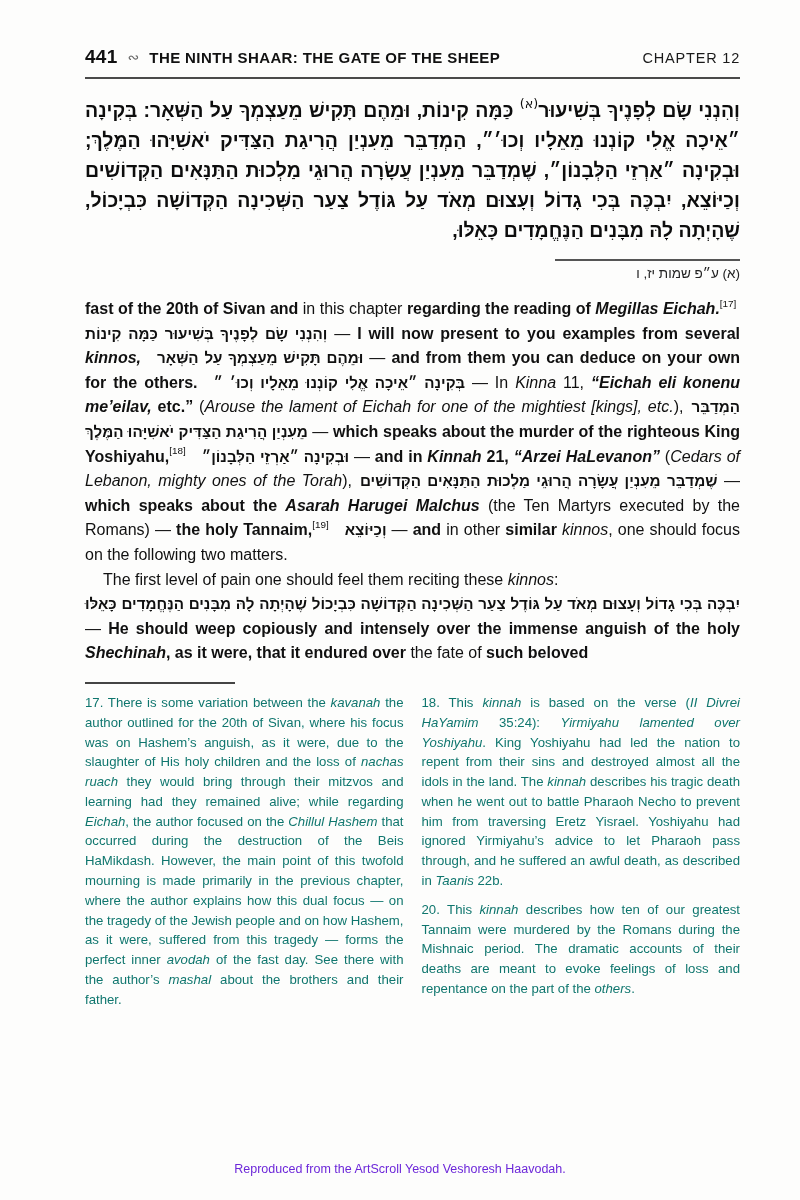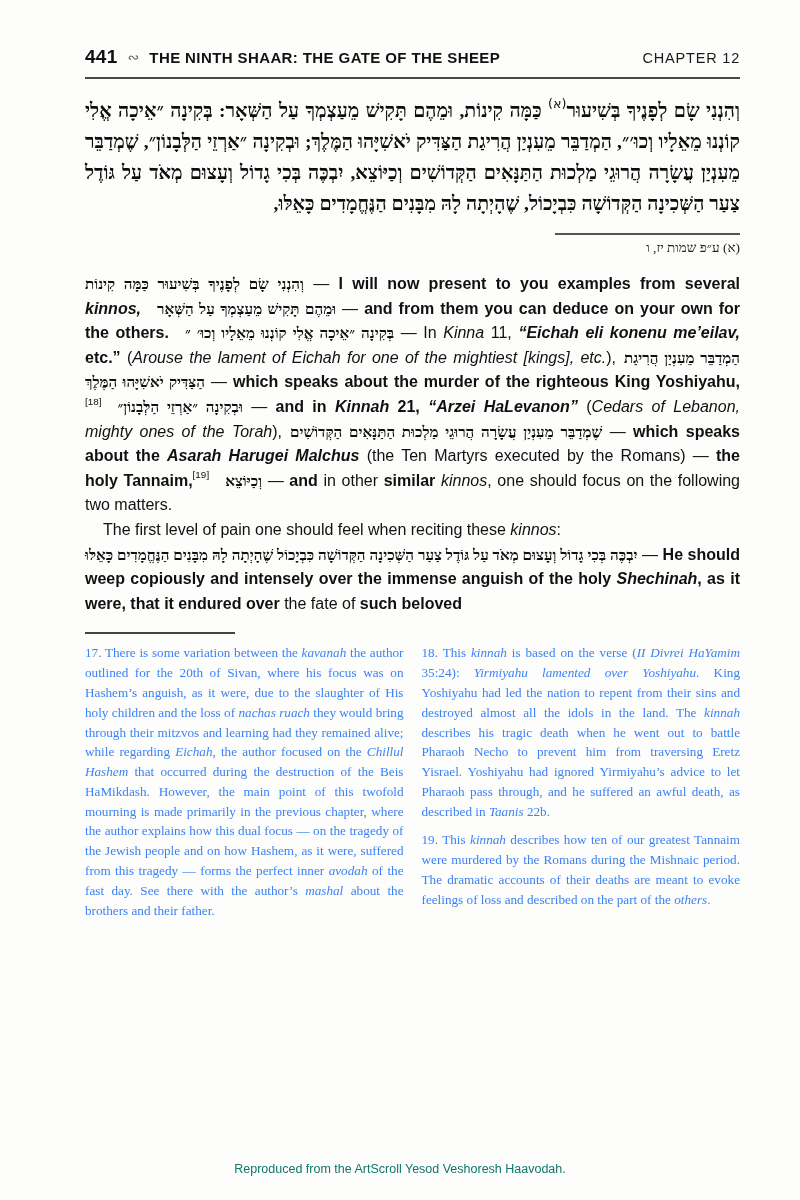--- a/index.html
+++ b/index.html
@@ -29,46 +29,46 @@
     font-family:"DejaVu Sans",sans-serif;
     font-weight:700;
     font-size:20.5px;
     line-height:30px;
     text-align:justify;
     color:#0d0d0d;
   }
   .heb-note-rule{margin-top:14px;margin-left:auto;width:185px;height:2px;background:#555;}
   .heb-note{
     margin-top:5px;text-align:right;direction:rtl;
-    font-family:Liberation Serif, serif;font-size:13.5px;color:#222;
+    font-family:Liberation Sans, sans-serif;font-size:13.5px;color:#222;
   }
   
   .body-text{margin-top:16px;font-size:16px;line-height:24.6px;color:#101010;}
   .body-p{margin:0;text-align:justify;}
   .body-p.indent{text-indent:18px;}
   
   .seg-n{font-weight:400;font-style:normal;}
   .seg-b{font-weight:700;}
   .seg-i{font-style:italic;}
   .seg-bi{font-weight:700;font-style:italic;}
-  .seg-h{font-family:Liberation Serif, serif;font-weight:700;unicode-bidi:isolate;font-size:0.95em;}
+  .seg-h{font-family:Liberation Sans, sans-serif;font-weight:700;unicode-bidi:isolate;font-size:0.95em;}
   sup.seg-sup{font-size:0.62em;font-weight:400;font-style:normal;line-height:0;position:relative;top:-1px;}
   
   .fn-rule{margin-top:16px;width:150px;height:2px;background:#444;}
   .footnotes{
     margin-top:9px;display:flex;gap:18px;
-    font-family:Liberation Serif, serif;
-    font-size:13.2px;line-height:19.8px;color:#3b82f6;
+    font-family:Liberation Sans, sans-serif;
+    font-size:13.2px;line-height:19.8px;color:#0f766e;
   }
   .fn-col{flex:1 1 0;min-width:0;}
   .fn-p{margin:0 0 9px 0;text-align:justify;}
   
   .page-footer{
     position:absolute;left:0;right:0;bottom:22px;
-    text-align:center;font-size:12.5px;line-height:18px;color:#0f766e;
+    text-align:center;font-size:12.5px;line-height:18px;color:#6d28d9;
   }
 </style>
 </head>
 <body>
 
 <div class="page">
 
   <header class="hdr">
     <div class="hdr-left">
       <span class="pagenum">441</span>
@@ -78,33 +78,34 @@
     <span class="hdr-chapter">CHAPTER 12</span>
   </header>
   <div class="hdr-rule"></div>
 
   <div class="hebrew-block" dir="rtl"><span class="seg-h" dir="rtl">וְהִנְנִי שָׂם לְפָנֶיךָ בְּשִׁיעוּר</span><sup class="seg-sup">(א)</sup><span class="seg-h" dir="rtl"> כַּמָּה קִינוֹת, וּמֵהֶם תָּקִישׁ מֵעַצְמְךָ עַל הַשְּׁאָר: בְּקִינָה ״אֵיכָה אֱלִי קוֹנְנוּ מֵאֵלָיו וְכוּ׳״, הַמְדַבֵּר מֵעִנְיַן הֲרִיגַת הַצַּדִּיק יֹאשִׁיָּהוּ הַמֶּלֶךְ; וּבְקִינָה ״אַרְזֵי הַלְּבָנוֹן״, שֶׁמְדַבֵּר מֵעִנְיַן עֲשָׂרָה הֲרוּגֵי מַלְכוּת הַתַּנָּאִים הַקְּדוֹשִׁים וְכַיּוֹצֵא, יִבְכֶּה בְּכִי גָדוֹל וְעָצוּם מְאֹד עַל גּוֹדֶל צַעַר הַשְּׁכִינָה הַקְּדוֹשָׁה כִּבְיָכוֹל, שֶׁהָיְתָה לָהּ מִבָּנִים הַנֶּחֱמָדִים כָּאֵלּוּ,</span></div>
 
   <div class="heb-note-rule"></div>
   <div class="heb-note">(א) ע״פ שמות יז, ו</div>
 
   <main class="body-text">
+    <p class="body-p"><span class="seg-b">fast of the 20th of Sivan and </span><span class="seg-n">in this chapter </span><span class="seg-b">regarding the reading of </span><span class="seg-bi">Megillas Eichah.</span><sup class="seg-sup">[17]</sup></p>
     <p class="body-p"><span class="seg-h" dir="rtl">וְהִנְנִי שָׂם לְפָנֶיךָ בְּשִׁיעוּר כַּמָּה קִינוֹת</span><span class="seg-n"> — </span><span class="seg-b">I will now present to you examples from several </span><span class="seg-bi">kinnos,</span><span class="seg-n">  </span><span class="seg-h" dir="rtl">וּמֵהֶם תָּקִישׁ מֵעַצְמְךָ עַל הַשְּׁאָר</span><span class="seg-n"> — </span><span class="seg-b">and from them you can deduce on your own for the others.</span><span class="seg-n">  </span><span class="seg-h" dir="rtl">בְּקִינָה ״אֵיכָה אֱלִי קוֹנְנוּ מֵאֵלָיו וְכוּ׳ ״</span><span class="seg-n"> — In </span><span class="seg-i">Kinna</span><span class="seg-n"> 11, </span><span class="seg-bi">“Eichah eli konenu me’eilav,</span><span class="seg-b"> etc.”</span><span class="seg-n"> (</span><span class="seg-i">Arouse the lament of Eichah for one of the mightiest [kings], etc.</span><span class="seg-n">), </span><span class="seg-h" dir="rtl">הַמְדַבֵּר מֵעִנְיַן הֲרִיגַת הַצַּדִּיק יֹאשִׁיָּהוּ הַמֶּלֶךְ</span><span class="seg-n"> — </span><span class="seg-b">which speaks about the murder of the righteous King Yoshiyahu,</span><sup class="seg-sup">[18]</sup><span class="seg-n">  </span><span class="seg-h" dir="rtl">וּבְקִינָה ״אַרְזֵי הַלְּבָנוֹן״</span><span class="seg-n"> — </span><span class="seg-b">and in </span><span class="seg-bi">Kinnah</span><span class="seg-b"> 21, </span><span class="seg-bi">“Arzei HaLevanon”</span><span class="seg-n"> (</span><span class="seg-i">Cedars of Lebanon, mighty ones of the Torah</span><span class="seg-n">), </span><span class="seg-h" dir="rtl">שֶׁמְדַבֵּר מֵעִנְיַן עֲשָׂרָה הֲרוּגֵי מַלְכוּת הַתַּנָּאִים הַקְּדוֹשִׁים</span><span class="seg-n"> — </span><span class="seg-b">which speaks about the </span><span class="seg-bi">Asarah Harugei Malchus</span><span class="seg-n"> (the Ten Martyrs executed by the Romans) — </span><span class="seg-b">the holy Tannaim,</span><sup class="seg-sup">[19]</sup><span class="seg-n">  </span><span class="seg-h" dir="rtl">וְכַיּוֹצֵא</span><span class="seg-n"> — </span><span class="seg-b">and</span><span class="seg-n"> in other </span><span class="seg-b">similar</span><span class="seg-n"> </span><span class="seg-i">kinnos</span><span class="seg-n">, one should focus on the following two matters.</span></p>
-    <p class="body-p indent"><span class="seg-n">The first level of pain one should feel when reciting these </span><span class="seg-i">kinnos</span><span class="seg-n">:</span></p>
+    <p class="body-p indent"><span class="seg-n">The first level of pain one should feel them reciting these </span><span class="seg-i">kinnos</span><span class="seg-n">:</span></p>
     <p class="body-p"><span class="seg-h" dir="rtl">יִבְכֶּה בְּכִי גָדוֹל וְעָצוּם מְאֹד עַל גּוֹדֶל צַעַר הַשְּׁכִינָה הַקְּדוֹשָׁה כִּבְיָכוֹל שֶׁהָיְתָה לָהּ מִבָּנִים הַנֶּחֱמָדִים כָּאֵלּוּ</span><span class="seg-n"> — </span><span class="seg-b">He should weep copiously and intensely over the immense anguish of the holy </span><span class="seg-bi">Shechinah</span><span class="seg-b">, as it were, that it endured over </span><span class="seg-n">the fate of </span><span class="seg-b">such beloved</span></p>
   </main>
 
   <div class="fn-rule"></div>
   <div class="footnotes">
     <div class="fn-col">
       <p class="fn-p"><span class="seg-n">17. There is some variation between the </span><span class="seg-i">kavanah</span><span class="seg-n"> the author outlined for the 20th of Sivan, where his focus was on Hashem’s anguish, as it were, due to the slaughter of His holy children and the loss of </span><span class="seg-i">nachas ruach</span><span class="seg-n"> they would bring through their mitzvos and learning had they remained alive; while regarding </span><span class="seg-i">Eichah</span><span class="seg-n">, the author focused on the </span><span class="seg-i">Chillul Hashem</span><span class="seg-n"> that occurred during the destruction of the Beis HaMikdash. However, the main point of this twofold mourning is made primarily in the previous chapter, where the author explains how this dual focus — on the tragedy of the Jewish people and on how Hashem, as it were, suffered from this tragedy — forms the perfect inner </span><span class="seg-i">avodah</span><span class="seg-n"> of the fast day. See there with the author’s </span><span class="seg-i">mashal</span><span class="seg-n"> about the brothers and their father.</span></p>
     </div>
     <div class="fn-col">
       <p class="fn-p"><span class="seg-n">18. This </span><span class="seg-i">kinnah</span><span class="seg-n"> is based on the verse (</span><span class="seg-i">II Divrei HaYamim</span><span class="seg-n"> 35:24): </span><span class="seg-i">Yirmiyahu lamented over Yoshiyahu</span><span class="seg-n">. King Yoshiyahu had led the nation to repent from their sins and destroyed almost all the idols in the land. The </span><span class="seg-i">kinnah</span><span class="seg-n"> describes his tragic death when he went out to battle Pharaoh Necho to prevent him from traversing Eretz Yisrael. Yoshiyahu had ignored Yirmiyahu’s advice to let Pharaoh pass through, and he suffered an awful death, as described in </span><span class="seg-i">Taanis</span><span class="seg-n"> 22b.</span></p>
-      <p class="fn-p"><span class="seg-n">19. This </span><span class="seg-i">kinnah</span><span class="seg-n"> describes how ten of our greatest Tannaim were murdered by the Romans during the Mishnaic period. The dramatic accounts of their deaths are meant to evoke feelings of loss and described on the part of the </span><span class="seg-i">others</span><span class="seg-n">.</span></p>
+      <p class="fn-p"><span class="seg-n">20. This </span><span class="seg-i">kinnah</span><span class="seg-n"> describes how ten of our greatest Tannaim were murdered by the Romans during the Mishnaic period. The dramatic accounts of their deaths are meant to evoke feelings of loss and repentance on the part of the </span><span class="seg-i">others</span><span class="seg-n">.</span></p>
     </div>
   </div>
 
   <footer class="page-footer">
     <div>Reproduced from the ArtScroll Yesod Veshoresh Haavodah.</div>
   </footer>
 
 </div>
 
 </body></html>

